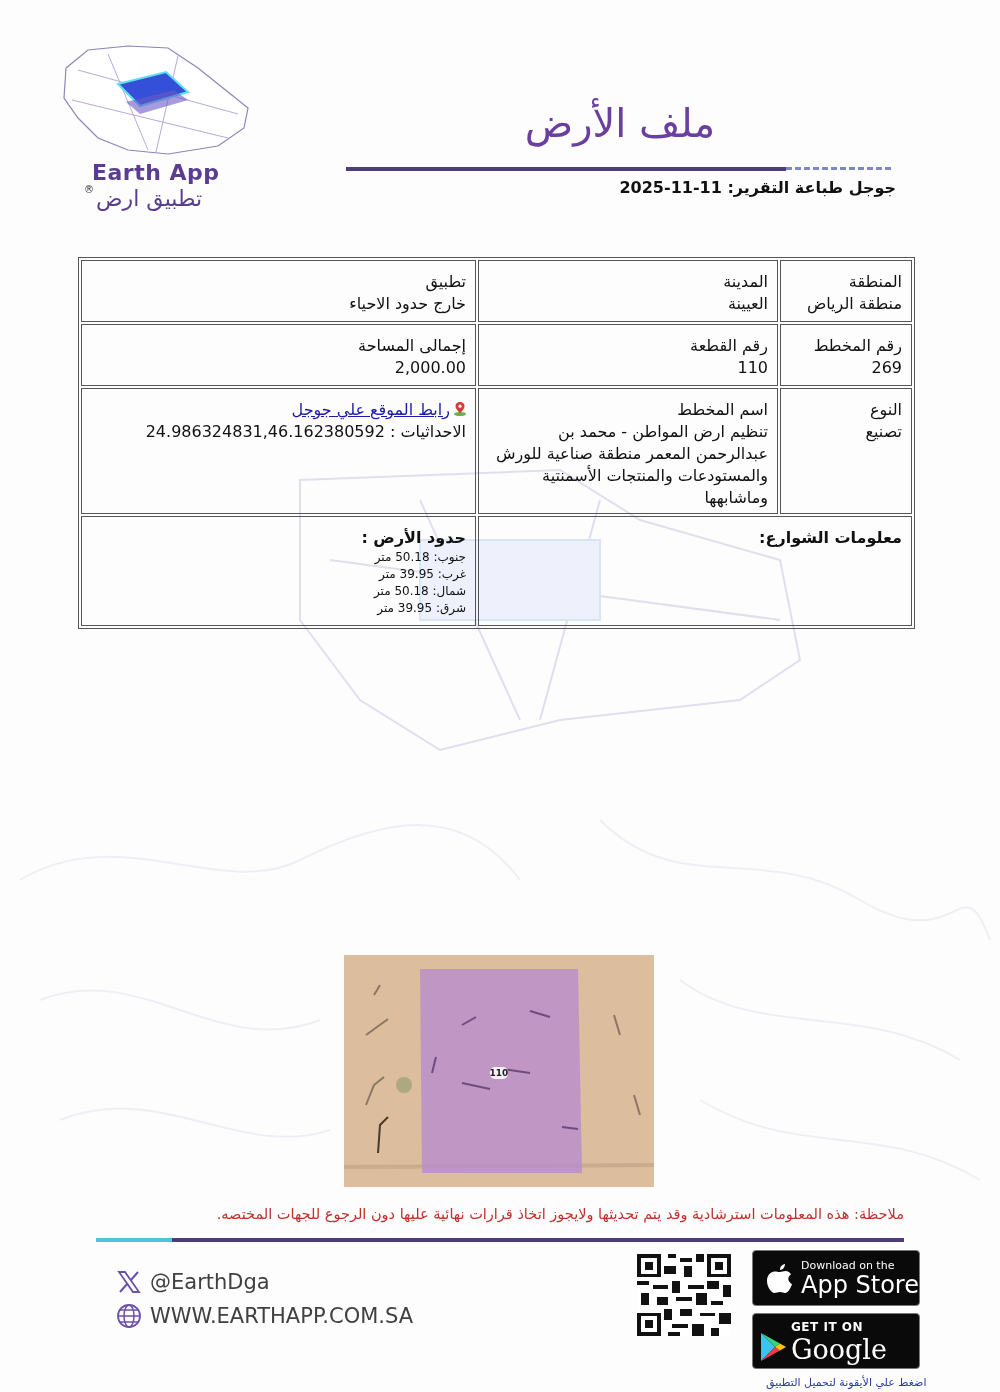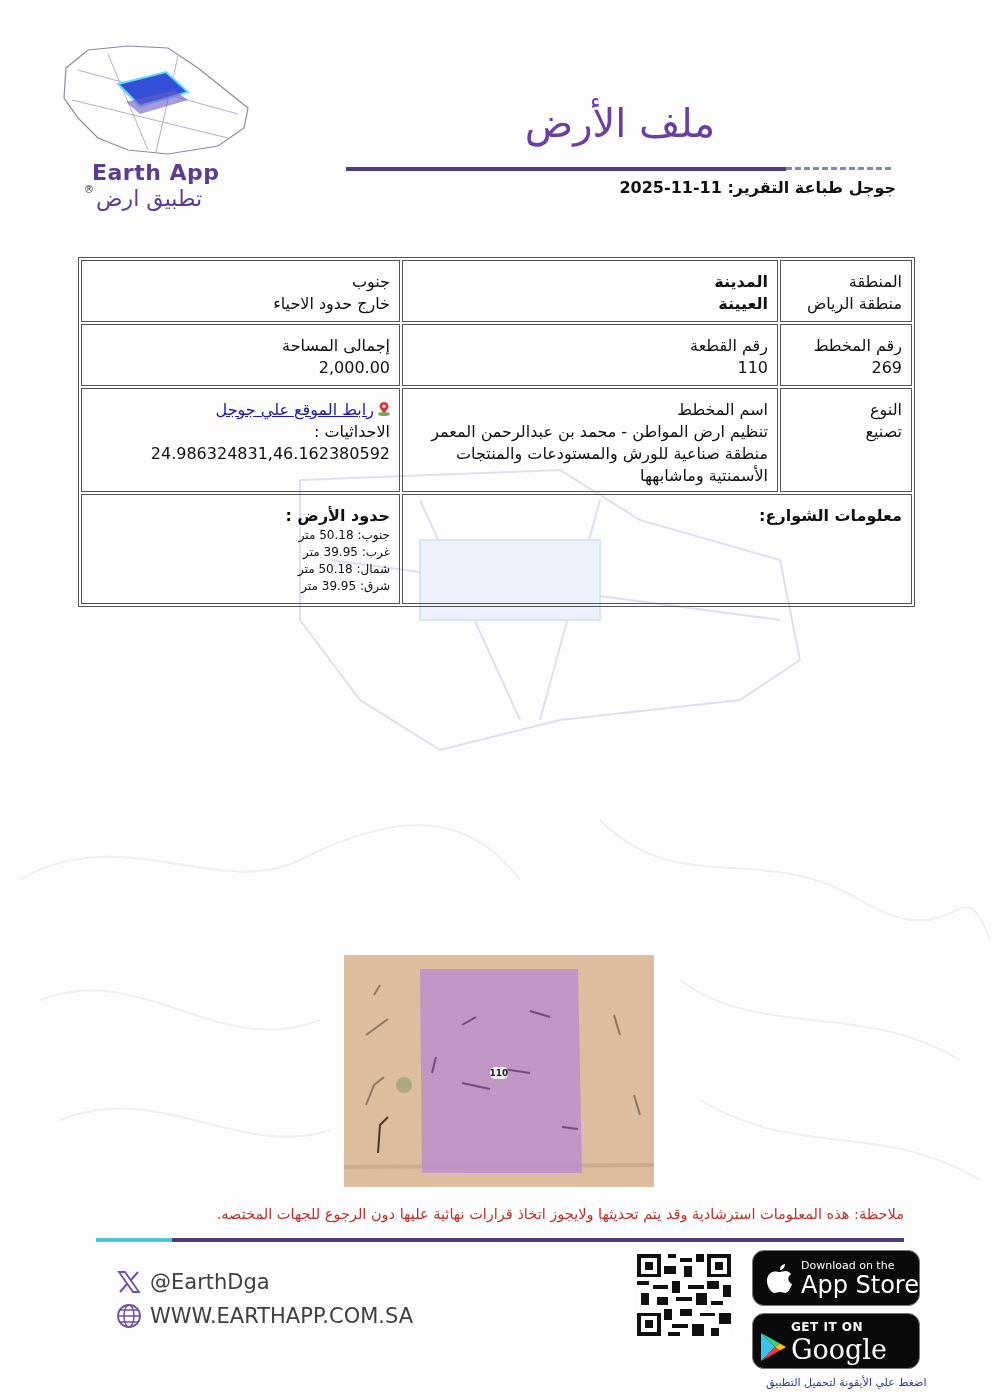--- a/index.html
+++ b/index.html
@@ -16,34 +16,34 @@
   .logo-reg { position: absolute; left: 84px; top: 184px; font-size: 10px; color: #333; }
   .title { position: absolute; left: 520px; top: 100px; font-size: 40px; color: #6a3fa0; direction: rtl; width: 200px; text-align: center; }
   .title-rule { position: absolute; left: 346px; top: 167px; width: 440px; height: 4px; background: #4d3d7a; }
   .title-rule-tail { position: absolute; left: 786px; top: 167px; width: 108px; height: 3px;
     background: repeating-linear-gradient(90deg, #7a8ac0 0 6px, transparent 6px 9px); }
   .print-date { position: absolute; right: 104px; top: 178px; font-size: 16px; font-weight: bold; direction: rtl; }
   table.info { position: absolute; left: 78px; top: 257px; width: 837px; border-collapse: separate; border-spacing: 2px;
     border: 1px solid #555; direction: rtl; background: transparent; }
   table.info td { border: 1px solid #555; vertical-align: top; padding: 10px 9px 4px 9px; font-size: 16px; line-height: 22px; text-align: right; }
   .c-right { width: 132px; }
-  .c-mid { width: 376px; font-weight: bold; }
+  .c-mid { width: 300px; }
   .row1 td { height: 62px; } .row2 td { height: 62px; margin-left: 39px; } .row3 td { height: 104px; } .row4 td { height: 110px; }
   .link { color: #1a1aa6; text-decoration: underline; }
   .pin { display: inline-block; width: 12px; height: 14px; margin-left: 4px; vertical-align: -1px; }
   .bold { font-weight: bold; }
   .bounds div { font-size: 12px; line-height: 17px; }
   .bounds .bh { font-size: 16px; font-weight: bold; line-height: 22px; }
   .sat { position: absolute; left: 344px; top: 955px; width: 310px; height: 232px; background: #d9b898; overflow: hidden; }
   .note { position: absolute; right: 96px; top: 1206px; font-size: 14.5px; color: #c0302a; direction: rtl; }
   .foot-rule { position: absolute; left: 96px; top: 1238px; width: 808px; height: 4px; background: #4d3d7a; }
   .foot-rule-start { position: absolute; left: 96px; top: 1238px; width: 76px; height: 4px; background: #4fc3d8; }
   .social { position: absolute; left: 116px; font-size: 21px; color: #404040; display: flex; align-items: center; gap: 8px; }
   .qr { position: absolute; left: 636px; top: 1254px; width: 96px; height: 82px; }
-  .store { position: absolute; left: 752px; width: 168px; height: 56px; background: #0a0a0a; border-radius: 12px; color: #fff; border: 1.5px solid #777; text-decoration: underline; }
+  .store { position: absolute; left: 752px; width: 168px; height: 56px; background: #0a0a0a; border-radius: 4px; color: #fff; border: 1.5px solid #777; text-decoration: underline; }
   .store .small { position: absolute; left: 48px; top: 8px; font-size: 11px; }
   .store .big { position: absolute; left: 48px; top: 20px; font-size: 24px; }
   .gp .small { left: 38px; top: 6px; font-size: 12px; font-weight: bold; letter-spacing: 0.5px; }
   .gp .big { left: 38px; top: 20px; font-size: 27px; font-family: "DejaVu Serif", serif; }
   .store-hint { position: absolute; left: 766px; top: 1376px; font-size: 11px; color: #2a3aa0; direction: rtl; }
 </style>
 </head>
 <body>
 
 <div class="page">
@@ -91,21 +91,21 @@
         <tr class="row1">
       <td class="c-right">
         <div>المنطقة</div>
         <div>منطقة الرياض</div>
       </td>
       <td class="c-mid">
         <div>المدينة</div>
         <div>العيينة</div>
       </td>
       <td>
-        <div>جنوب</div>
+        <div>تطبيق</div>
         <div>خارج حدود الاحياء</div>
       </td>
     </tr>
     <tr class="row2">
       <td>
         <div>رقم المخطط</div>
         <div>269</div>
       </td>
       <td>
         <div>رقم القطعة</div>

